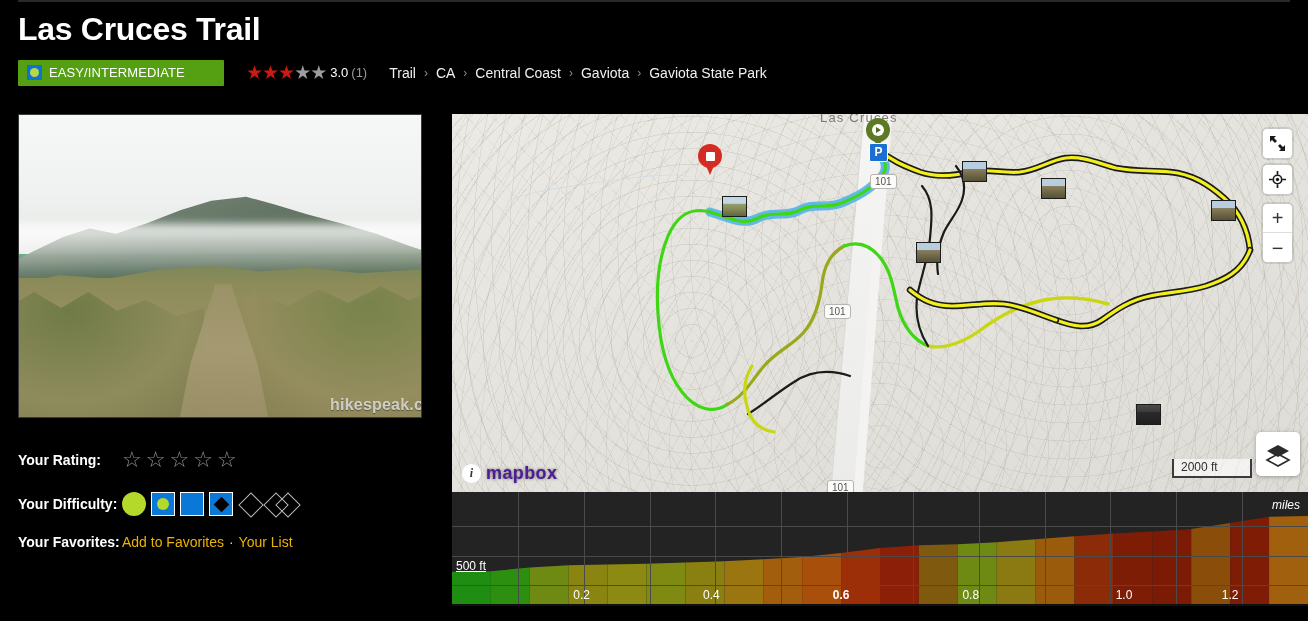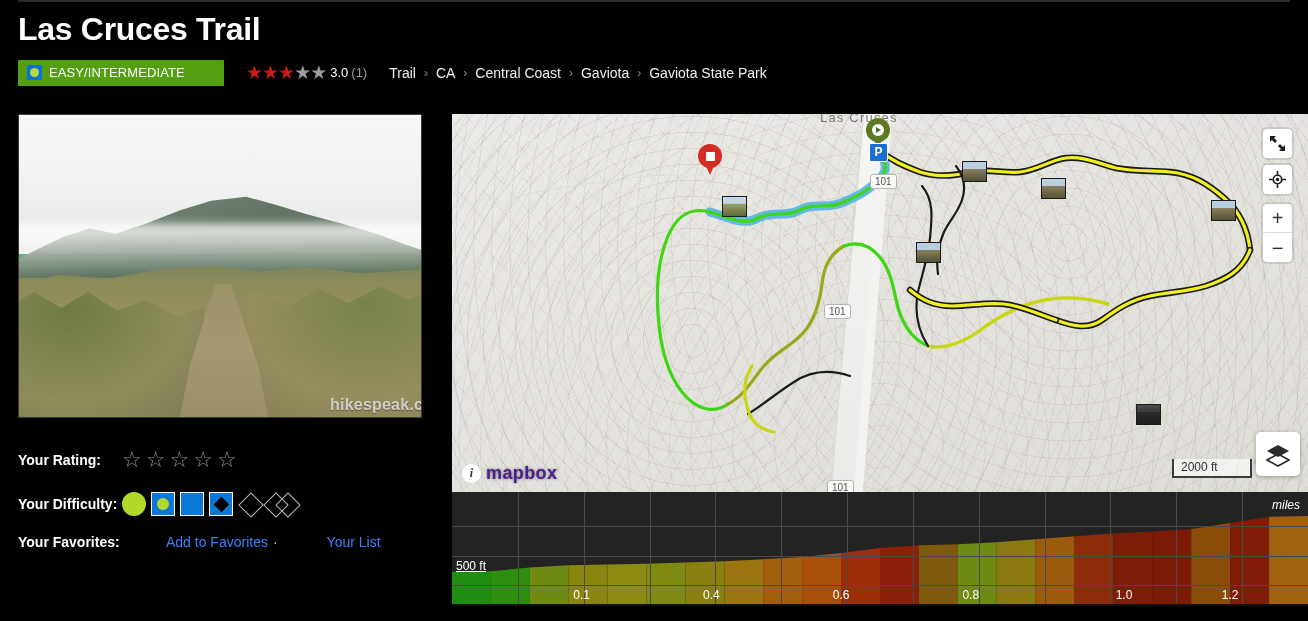--- a/index.html
+++ b/index.html
@@ -119,21 +119,21 @@
   }
   .d-ddiamond { width:32px; height:24px; position:relative; }
   .d-ddiamond::before, .d-ddiamond::after {
     content:""; position:absolute; top:4px; width:16px; height:16px;
     border:1px solid #b9b9b9; transform:rotate(45deg);
   }
   .d-ddiamond::before { left:0px; }
   .d-ddiamond::after { left:12px; }
 
   .fav { display:flex; align-items:center; gap:5px; }
-  .fav a { color:#3b82f6; font-size:14px; text-decoration:none; cursor:pointer;margin-left:44px; }
+  .fav a { color:#eab308; font-size:14px; text-decoration:none; cursor:pointer; }
   .fav .dot { color:#cfcfcf; font-size:14px; }
 
   
   .map {
     position:absolute; left:452px; top:114px; width:856px; height:378px;
     overflow:hidden; background:#e9e7e2;
   }
   .map .terrain {
     position:absolute; inset:0;
     background:
@@ -493,23 +493,23 @@
         <div class="vgrid" style="left: 658.462px;"></div>
         <div class="vgrid" style="left: 724.308px;"></div>
         <div class="vgrid" style="left: 790.154px;"></div>
         <div class="hgrid" style="top: 34px;"></div>
         <div class="hgrid" style="top: 64px;"></div>
         <div class="hgrid" style="top: 93px;"></div>
       </div>
     <div class="ylabel" id="elev-ylabel" style="top: 67px; text-decoration: underline;">500 ft</div>
     <div class="units">miles</div>
     <div id="elev-xlabels">
-        <div class="xlabel" style="left: 129.697px;">0.1</div>
+        <div class="xlabel" style="left: 129.697px;">0.2</div>
         <div class="xlabel" style="left: 259.394px;">0.4</div>
-        <div class="xlabel" style="left: 389.091px;">0.6</div>
+        <div class="xlabel" style="left: 389.091px; font-weight: bold;">0.6</div>
         <div class="xlabel" style="left: 518.788px;">0.8</div>
         <div class="xlabel" style="left: 672px;">1.0</div>
         <div class="xlabel" style="left: 778.182px;">1.2</div>
       </div>
     <div class="baseline"></div>
   </div>
 
 </div>
 
 </body></html>

